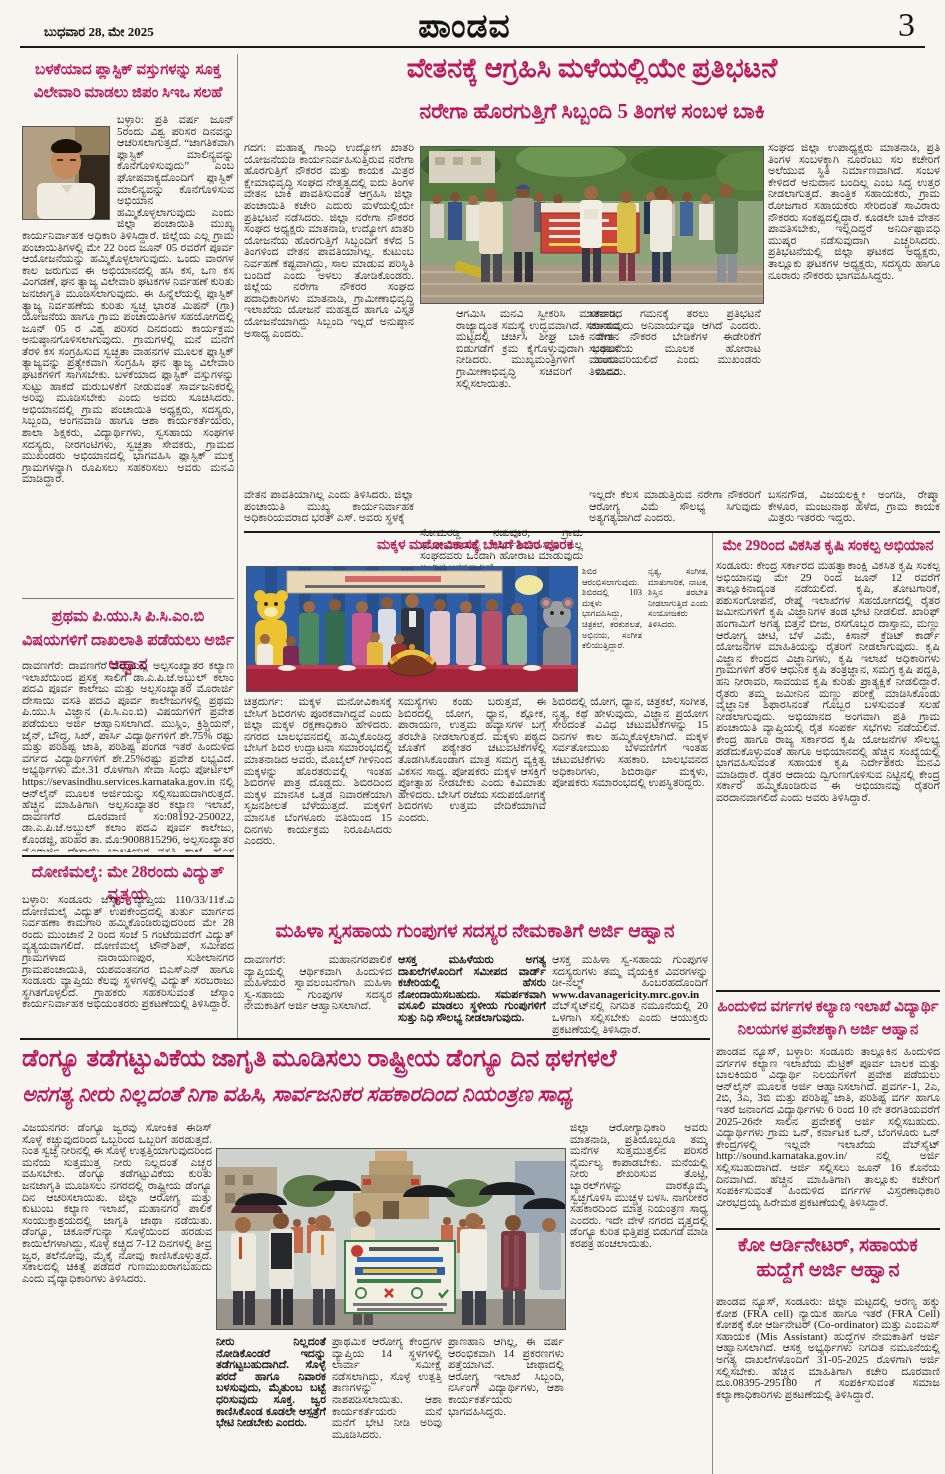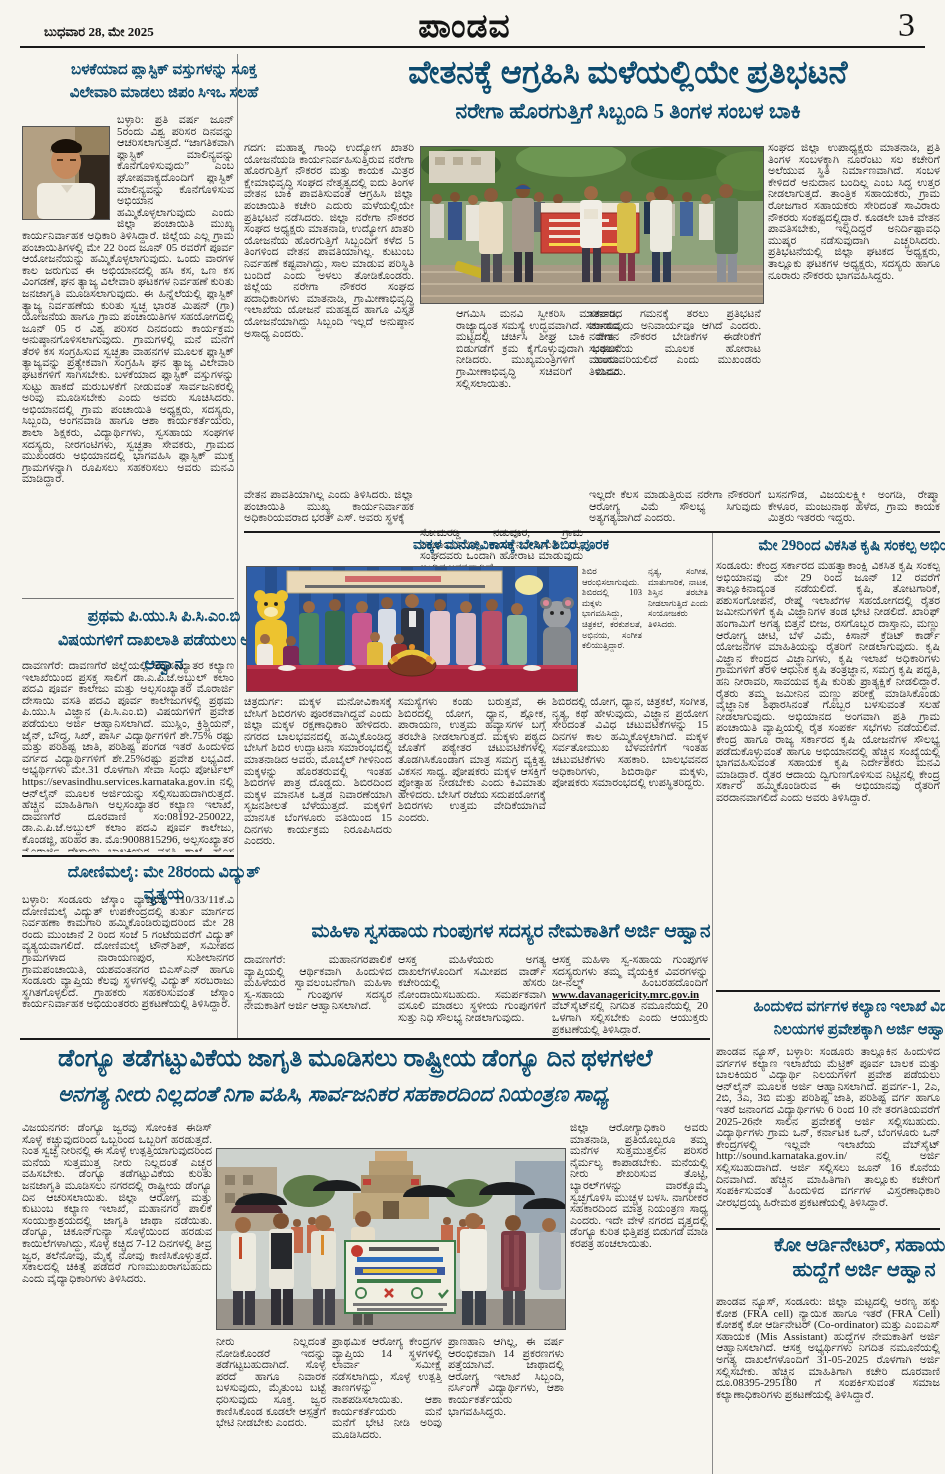--- a/index.html
+++ b/index.html
@@ -1,27 +1,27 @@
 <!DOCTYPE html>
 <html><head>
 <meta charset="utf-8">
 <style>
   html,body{margin:0;padding:0;}
   body{width:945px;height:1474px;position:relative;background:#f7f5ef;
        font-family:"Liberation Serif",serif;color:#141414;overflow:hidden;}
   .abs{position:absolute;}
   .body-text{font-size:11px;line-height:11.6px;text-align:justify;overflow:hidden;word-break:break-word;}
   .body-sm{font-size:8.5px;line-height:10.6px;text-align:justify;overflow:hidden;word-break:break-word;}
-  .hl{font-weight:bold;text-align:center;color:#0c4a6e;margin-left:36px;}
+  .hl{font-weight:bold;text-align:center;color:#be185d;}
   .rule{background:#1a1a1a;}
   .vrule{width:1px;background:#8a8a8a;}
   .photo{border:1px solid #555;background:#ccc;overflow:hidden;}
   .photo svg{display:block;}
   .masthead{font-weight:bold;letter-spacing:1px;}
-  .bold-link{font-weight:bold;text-decoration:underline;}
+  .bold-link{font-weight:bold;}
 </style>
 </head>
 <body>
 
 <div class="abs" style="left:28px;top:24px;font-size:13px;font-weight:bold;margin-left:16px;">ಬುಧವಾರ 28, ಮೇ 2025</div>
 <div class="abs masthead" style="left:0;right:16px;top:8px;text-align:center;font-size:33px;">ಪಾಂಡವ</div>
 <div class="abs" style="right:30px;top:6px;font-size:34px;">3</div>
 <div class="abs rule" style="left:20px;top:46px;width:905px;height:2px;"></div>
 
 <div class="abs vrule" style="left:237px;top:54px;height:984px;"></div>
@@ -47,21 +47,21 @@
 </div>
 
 <div class="abs rule" style="left:22px;top:598px;width:212px;height:1px;background:#777;"></div>
 <div class="abs hl" style="left:22px;top:604px;width:212px;font-size:16px;line-height:1.5;">ಪ್ರಥಮ ಪಿ.ಯು.ಸಿ ಪಿ.ಸಿ.ಎಂ.ಬಿ ವಿಷಯಗಳಿಗೆ ದಾಖಲಾತಿ ಪಡೆಯಲು ಅರ್ಜಿ ಆಹ್ವಾನ</div>
 <div class="abs body-text" style="left:22px;top:660px;width:212px;height:192px;">ದಾವಣಗೆರೆ: ದಾವಣಗೆರೆ ಜಿಲ್ಲೆಯಲ್ಲಿ ಅಲ್ಪಸಂಖ್ಯಾತರ ಕಲ್ಯಾಣ ಇಲಾಖೆಯಿಂದ ಪ್ರಸಕ್ತ ಸಾಲಿಗೆ ಡಾ.ಎ.ಪಿ.ಜೆ.ಅಬ್ದುಲ್ ಕಲಾಂ ಪದವಿ ಪೂರ್ವ ಕಾಲೇಜು ಮತ್ತು ಅಲ್ಪಸಂಖ್ಯಾತರ ಮೊರಾರ್ಜಿ ದೇಸಾಯಿ ವಸತಿ ಪದವಿ ಪೂರ್ವ ಕಾಲೇಜುಗಳಲ್ಲಿ ಪ್ರಥಮ ಪಿ.ಯು.ಸಿ ವಿಜ್ಞಾನ (ಪಿ.ಸಿ.ಎಂ.ಬಿ) ವಿಷಯಗಳಿಗೆ ಪ್ರವೇಶ ಪಡೆಯಲು ಅರ್ಜಿ ಆಹ್ವಾನಿಸಲಾಗಿದೆ. ಮುಸ್ಲಿಂ, ಕ್ರಿಶ್ಚಿಯನ್, ಜೈನ್, ಬೌದ್ಧ, ಸಿಖ್, ಪಾರ್ಸಿ ವಿದ್ಯಾರ್ಥಿಗಳಿಗೆ ಶೇ.75% ರಷ್ಟು ಮತ್ತು ಪರಿಶಿಷ್ಟ ಜಾತಿ, ಪರಿಶಿಷ್ಟ ಪಂಗಡ ಇತರೆ ಹಿಂದುಳಿದ ವರ್ಗದ ವಿದ್ಯಾರ್ಥಿಗಳಿಗೆ ಶೇ.25%ರಷ್ಟು ಪ್ರವೇಶ ಲಭ್ಯವಿದೆ. ಅಭ್ಯರ್ಥಿಗಳು ಮೇ.31 ರೊಳಗಾಗಿ ಸೇವಾ ಸಿಂಧು ಪೋರ್ಟಲ್ https://sevasindhu.services.karnataka.gov.in ನಲ್ಲಿ ಆನ್‌ಲೈನ್ ಮೂಲಕ ಅರ್ಜಿಯನ್ನು ಸಲ್ಲಿಸಬಹುದಾಗಿರುತ್ತದೆ. ಹೆಚ್ಚಿನ ಮಾಹಿತಿಗಾಗಿ ಅಲ್ಪಸಂಖ್ಯಾತರ ಕಲ್ಯಾಣ ಇಲಾಖೆ, ದಾವಣಗೆರೆ ದೂರವಾಣಿ ಸಂ:08192-250022, ಡಾ.ಎ.ಪಿ.ಜೆ.ಅಬ್ದುಲ್ ಕಲಾಂ ಪದವಿ ಪೂರ್ವ ಕಾಲೇಜು, ಕೊಂಡಜ್ಜಿ, ಹರಿಹರ ತಾ. ಮೊ:9008815296, ಅಲ್ಪಸಂಖ್ಯಾತರ ಮೊರಾರ್ಜಿ ದೇಸಾಯಿ ಬಾಲಕಿಯರ ವಸತಿ ಶಾಲೆ, ಹೊಸ ಕುಂದುವಾಡ ಗ್ರಾಮ, ಎನ್.ಹೆಚ್-13 ರಸ್ತೆ, ದಾವಣಗೆರೆ. ಮೊ:9916828601, ಅಲ್ಪಸಂಖ್ಯಾತರ ಮೊರಾರ್ಜಿ ದೇಸಾಯಿ ವಸತಿ ಕಾಲೇಜು ಕೆರೆಬಿಳಚಿ, ಚನ್ನಗಿರಿ ತಾ: ಮೊ:9483075634, ಅಲ್ಪಸಂಖ್ಯಾತರ ಮೌಲಾನಾ ಆಜಾದ್ ಪದವಿ ಪೂರ್ವ ಕಾಲೇಜು ಬಿಡಿ ಲೇಔಟ್, ದಾವಣಗೆರೆ. ಮೊ:7022234663 ಸಂಪರ್ಕಿಸಲು ಇಲಾಖೆಯ ಅಧಿಕಾರಿ ಭವ್ಯ ಮಾರ್ಕಂಡೇಯ ತಿಳಿಸಿದ್ದಾರೆ.</div>
 
 <div class="abs rule" style="left:22px;top:855px;width:212px;height:1.5px;"></div>
 <div class="abs hl" style="left:22px;top:861px;width:212px;font-size:16px;line-height:1.4;">ದೋಣಿಮಲೈ: ಮೇ 28ರಂದು ವಿದ್ಯುತ್ ವ್ಯತ್ಯಯ</div>
 <div class="abs body-text" style="left:22px;top:894px;width:212px;height:142px;">ಬಳ್ಳಾರಿ: ಸಂಡೂರು ಜೆಸ್ಕಾಂ ವ್ಯಾಪ್ತಿಯ 110/33/11ಕೆ.ವಿ ದೋಣಿಮಲೈ ವಿದ್ಯುತ್ ಉಪಕೇಂದ್ರದಲ್ಲಿ ತುರ್ತು ಮಾರ್ಗದ ನಿರ್ವಹಣಾ ಕಾಮಗಾರಿ ಹಮ್ಮಿಕೊಂಡಿರುವುದರಿಂದ ಮೇ 28 ರಂದು ಮುಂಜಾನೆ 2 ರಿಂದ ಸಂಜೆ 5 ಗಂಟೆಯವರೆಗೆ ವಿದ್ಯುತ್ ವ್ಯತ್ಯಯವಾಗಲಿದೆ. ದೋಣಿಮಲೈ ಟೌನ್‌ಶಿಪ್, ಸಮೀಪದ ಗ್ರಾಮಗಳಾದ ನಾರಾಯಣಪುರ, ಸುಶೀಲಾನಗರ ಗ್ರಾಮಪಂಚಾಯಿತಿ, ಯಶವಂತನಗರ ಬಿಎಸ್‌ಎನ್ ಹಾಗೂ ಸಂಡೂರು ವ್ಯಾಪ್ತಿಯ ಕೆಲವು ಸ್ಥಳಗಳಲ್ಲಿ ವಿದ್ಯುತ್ ಸರಬರಾಜು ಸ್ಥಗಿತಗೊಳ್ಳಲಿದೆ. ಗ್ರಾಹಕರು ಸಹಕರಿಸುವಂತೆ ಜೆಸ್ಕಾಂ ಕಾರ್ಯನಿರ್ವಾಹಕ ಅಭಿಯಂತರರು ಪ್ರಕಟಣೆಯಲ್ಲಿ ತಿಳಿಸಿದ್ದಾರೆ.</div>
 
-<div class="abs hl" style="left:244px;top:52px;width:696px;font-size:32px;line-height:1.25;">ವೇತನಕ್ಕೆ ಆಗ್ರಹಿಸಿ ಮಳೆಯಲ್ಲಿಯೇ ಪ್ರತಿಭಟನೆ</div>
+<div class="abs hl" style="left:244px;top:52px;width:696px;font-size:27px;line-height:1.25;">ವೇತನಕ್ಕೆ ಆಗ್ರಹಿಸಿ ಮಳೆಯಲ್ಲಿಯೇ ಪ್ರತಿಭಟನೆ</div>
 <div class="abs hl" style="left:244px;top:98px;width:696px;font-size:21px;line-height:1.3;">ನರೇಗಾ ಹೊರಗುತ್ತಿಗೆ ಸಿಬ್ಬಂದಿ 5 ತಿಂಗಳ ಸಂಬಳ ಬಾಕಿ</div>
 
 <div class="abs body-text" style="left:244px;top:142px;width:170px;height:344px;">ಗದಗ: ಮಹಾತ್ಮ ಗಾಂಧಿ ಉದ್ಯೋಗ ಖಾತರಿ ಯೋಜನೆಯಡಿ ಕಾರ್ಯನಿರ್ವಹಿಸುತ್ತಿರುವ ನರೇಗಾ ಹೊರಗುತ್ತಿಗೆ ನೌಕರರ ಮತ್ತು ಕಾಯಕ ಮಿತ್ರರ ಕ್ಷೇಮಾಭಿವೃದ್ಧಿ ಸಂಘದ ನೇತೃತ್ವದಲ್ಲಿ ಐದು ತಿಂಗಳ ವೇತನ ಬಾಕಿ ಪಾವತಿಸುವಂತೆ ಆಗ್ರಹಿಸಿ ಜಿಲ್ಲಾ ಪಂಚಾಯಿತಿ ಕಚೇರಿ ಎದುರು ಮಳೆಯಲ್ಲಿಯೇ ಪ್ರತಿಭಟನೆ ನಡೆಸಿದರು. ಜಿಲ್ಲಾ ನರೇಗಾ ನೌಕರರ ಸಂಘದ ಅಧ್ಯಕ್ಷರು ಮಾತನಾಡಿ, ಉದ್ಯೋಗ ಖಾತರಿ ಯೋಜನೆಯ ಹೊರಗುತ್ತಿಗೆ ಸಿಬ್ಬಂದಿಗೆ ಕಳೆದ 5 ತಿಂಗಳಿಂದ ವೇತನ ಪಾವತಿಯಾಗಿಲ್ಲ. ಕುಟುಂಬ ನಿರ್ವಹಣೆ ಕಷ್ಟವಾಗಿದ್ದು, ಸಾಲ ಮಾಡುವ ಪರಿಸ್ಥಿತಿ ಬಂದಿದೆ ಎಂದು ಅಳಲು ತೋಡಿಕೊಂಡರು. ಜಿಲ್ಲೆಯ ನರೇಗಾ ನೌಕರರ ಸಂಘದ ಪದಾಧಿಕಾರಿಗಳು ಮಾತನಾಡಿ, ಗ್ರಾಮೀಣಾಭಿವೃದ್ಧಿ ಇಲಾಖೆಯ ಯೋಜನೆ ಮಹತ್ವದ ಹಾಗೂ ವಿಸ್ತೃತ ಯೋಜನೆಯಾಗಿದ್ದು ಸಿಬ್ಬಂದಿ ಇಲ್ಲದೆ ಅನುಷ್ಠಾನ ಅಸಾಧ್ಯ ಎಂದರು.</div>
 
 <div class="abs photo" style="left:420px;top:146px;width:342px;height:156px;">
   <svg width="342" height="156" viewBox="0 0 342 156">
     <rect width="342" height="156" fill="#8fa37c"></rect>
     <rect x="0" y="0" width="342" height="54" fill="#55793d"></rect>
     <ellipse cx="40" cy="18" rx="40" ry="16" fill="#3f6130"></ellipse>
     <ellipse cx="150" cy="12" rx="55" ry="18" fill="#6d9652"></ellipse>
@@ -233,21 +233,21 @@
 
 <div class="abs body-sm" style="left:582px;top:566px;width:60px;height:124px;">ಶಿಬಿರ ಆರಂಭಿಸಲಾಗುವುದು. ಶಿಬಿರದಲ್ಲಿ 103 ಮಕ್ಕಳು ಭಾಗವಹಿಸಿದ್ದು, ಚಿತ್ರಕಲೆ, ಕರಕುಶಲತೆ, ಅಭಿನಯ, ಸಂಗೀತ ಕಲಿಯುತ್ತಿದ್ದಾರೆ.</div>
 <div class="abs body-sm" style="left:648px;top:566px;width:60px;height:124px;">ನೃತ್ಯ, ಸಂಗೀತ, ಮಾತುಗಾರಿಕೆ, ನಾಟಕ, ಶಿಸ್ತಿನ ತರಬೇತಿ ನೀಡಲಾಗುತ್ತಿದೆ ಎಂದು ಸಂಯೋಜಕರು ತಿಳಿಸಿದರು.</div>
 
 <div class="abs body-text" style="left:244px;top:696px;width:148px;height:220px;">ಚಿತ್ರದುರ್ಗ: ಮಕ್ಕಳ ಮನೋವಿಕಾಸಕ್ಕೆ ಬೇಸಿಗೆ ಶಿಬಿರಗಳು ಪೂರಕವಾಗಿದ್ದವೆ ಎಂದು ಜಿಲ್ಲಾ ಮಕ್ಕಳ ರಕ್ಷಣಾಧಿಕಾರಿ ಹೇಳಿದರು. ನಗರದ ಬಾಲಭವನದಲ್ಲಿ ಹಮ್ಮಿಕೊಂಡಿದ್ದ ಬೇಸಿಗೆ ಶಿಬಿರ ಉದ್ಘಾಟನಾ ಸಮಾರಂಭದಲ್ಲಿ ಮಾತನಾಡಿದ ಅವರು, ಮೊಬೈಲ್ ಗೀಳಿನಿಂದ ಮಕ್ಕಳನ್ನು ಹೊರತರುವಲ್ಲಿ ಇಂತಹ ಶಿಬಿರಗಳ ಪಾತ್ರ ದೊಡ್ಡದು. ಶಿಬಿರದಿಂದ ಮಕ್ಕಳ ಮಾನಸಿಕ ಒತ್ತಡ ನಿವಾರಣೆಯಾಗಿ ಸೃಜನಶೀಲತೆ ಬೆಳೆಯುತ್ತದೆ. ಮಕ್ಕಳಿಗೆ ಮಾನಸಿಕ ಬೆಂಗಳೂರು ವತಿಯಿಂದ 15 ದಿನಗಳು ಕಾರ್ಯಕ್ರಮ ನಿರೂಪಿಸಿದರು ಎಂದರು.</div>
 <div class="abs body-text" style="left:398px;top:696px;width:148px;height:220px;">ಸಮಸ್ಯೆಗಳು ಕಂಡು ಬರುತ್ತವೆ, ಈ ಶಿಬಿರದಲ್ಲಿ ಯೋಗ, ಧ್ಯಾನ, ಶ್ಲೋಕ, ಪಾರಾಯಣ, ಉತ್ತಮ ಹವ್ಯಾಸಗಳ ಬಗ್ಗೆ ತರಬೇತಿ ನೀಡಲಾಗುತ್ತದೆ. ಮಕ್ಕಳು ಪಠ್ಯದ ಜೊತೆಗೆ ಪಠ್ಯೇತರ ಚಟುವಟಿಕೆಗಳಲ್ಲಿ ತೊಡಗಿಸಿಕೊಂಡಾಗ ಮಾತ್ರ ಸಮಗ್ರ ವ್ಯಕ್ತಿತ್ವ ವಿಕಸನ ಸಾಧ್ಯ. ಪೋಷಕರು ಮಕ್ಕಳ ಆಸಕ್ತಿಗೆ ಪ್ರೋತ್ಸಾಹ ನೀಡಬೇಕು ಎಂದು ಕಿವಿಮಾತು ಹೇಳಿದರು. ಬೇಸಿಗೆ ರಜೆಯ ಸದುಪಯೋಗಕ್ಕೆ ಶಿಬಿರಗಳು ಉತ್ತಮ ವೇದಿಕೆಯಾಗಿವೆ ಎಂದರು.</div>
 <div class="abs body-text" style="left:552px;top:696px;width:156px;height:220px;">ಶಿಬಿರದಲ್ಲಿ ಯೋಗ, ಧ್ಯಾನ, ಚಿತ್ರಕಲೆ, ಸಂಗೀತ, ನೃತ್ಯ, ಕಥೆ ಹೇಳುವುದು, ವಿಜ್ಞಾನ ಪ್ರಯೋಗ ಸೇರಿದಂತೆ ವಿವಿಧ ಚಟುವಟಿಕೆಗಳನ್ನು 15 ದಿನಗಳ ಕಾಲ ಹಮ್ಮಿಕೊಳ್ಳಲಾಗಿದೆ. ಮಕ್ಕಳ ಸರ್ವತೋಮುಖ ಬೆಳವಣಿಗೆಗೆ ಇಂತಹ ಚಟುವಟಿಕೆಗಳು ಸಹಕಾರಿ. ಬಾಲಭವನದ ಅಧಿಕಾರಿಗಳು, ಶಿಬಿರಾರ್ಥಿ ಮಕ್ಕಳು, ಪೋಷಕರು ಸಮಾರಂಭದಲ್ಲಿ ಉಪಸ್ಥಿತರಿದ್ದರು.</div>
 
 <div class="abs hl" style="left:244px;top:920px;width:462px;font-size:19px;line-height:1.2;">ಮಹಿಳಾ ಸ್ವಸಹಾಯ ಗುಂಪುಗಳ ಸದಸ್ಯರ ನೇಮಕಾತಿಗೆ ಅರ್ಜಿ ಆಹ್ವಾನ</div>
 <div class="abs body-text" style="left:244px;top:954px;width:148px;height:82px;">ದಾವಣಗೆರೆ: ಮಹಾನಗರಪಾಲಿಕೆ ವ್ಯಾಪ್ತಿಯಲ್ಲಿ ಆರ್ಥಿಕವಾಗಿ ಹಿಂದುಳಿದ ಮಹಿಳೆಯರ ಸ್ವಾವಲಂಬನೆಗಾಗಿ ಮಹಿಳಾ ಸ್ವ-ಸಹಾಯ ಗುಂಪುಗಳ ಸದಸ್ಯರ ನೇಮಕಾತಿಗೆ ಅರ್ಜಿ ಆಹ್ವಾನಿಸಲಾಗಿದೆ.</div>
-<div class="abs body-text" style="left:398px;top:954px;width:148px;height:82px;">ಆಸಕ್ತ ಮಹಿಳೆಯರು ಅಗತ್ಯ ದಾಖಲೆಗಳೊಂದಿಗೆ ಸಮೀಪದ ವಾರ್ಡ್ ಕಚೇರಿಯಲ್ಲಿ ಹೆಸರು ನೋಂದಾಯಿಸಬಹುದು. ಸಮರ್ಪಕವಾಗಿ ವಸೂಲಿ ಮಾಡಲು ಸ್ಥಳೀಯ ಗುಂಪುಗಳಿಗೆ ಸುತ್ತು ನಿಧಿ ಸೌಲಭ್ಯ ನೀಡಲಾಗುವುದು.</div>
+<div class="abs body-text" style="left:398px;top:954px;width:148px;height:82px;font-weight:bold;">ಆಸಕ್ತ ಮಹಿಳೆಯರು ಅಗತ್ಯ ದಾಖಲೆಗಳೊಂದಿಗೆ ಸಮೀಪದ ವಾರ್ಡ್ ಕಚೇರಿಯಲ್ಲಿ ಹೆಸರು ನೋಂದಾಯಿಸಬಹುದು. ಸಮರ್ಪಕವಾಗಿ ವಸೂಲಿ ಮಾಡಲು ಸ್ಥಳೀಯ ಗುಂಪುಗಳಿಗೆ ಸುತ್ತು ನಿಧಿ ಸೌಲಭ್ಯ ನೀಡಲಾಗುವುದು.</div>
 <div class="abs body-text" style="left:552px;top:954px;width:156px;height:82px;"><span>ಆಸಕ್ತ ಮಹಿಳಾ ಸ್ವ-ಸಹಾಯ ಗುಂಪುಗಳ ಸದಸ್ಯರುಗಳು ತಮ್ಮ ವೈಯಕ್ತಿಕ ವಿವರಗಳನ್ನು ಡೀ-ನಲ್ಮ್ ಹಿಂಬರಹದೊಂದಿಗೆ </span><span class="bold-link">www.davanagericity.mrc.gov.in</span><span> ವೆಬ್‌ಸೈಟ್‌ನಲ್ಲಿ ನಿಗದಿತ ನಮೂನೆಯಲ್ಲಿ 20 ಒಳಗಾಗಿ ಸಲ್ಲಿಸಬೇಕು ಎಂದು ಆಯುಕ್ತರು ಪ್ರಕಟಣೆಯಲ್ಲಿ ತಿಳಿಸಿದ್ದಾರೆ.</span></div>
 <div class="abs rule" style="left:20px;top:1038px;width:690px;height:1.5px;"></div>
 
 <div class="abs hl" style="left:716px;top:536px;width:224px;font-size:15px;line-height:1.3;">ಮೇ 29ರಿಂದ ವಿಕಸಿತ ಕೃಷಿ ಸಂಕಲ್ಪ ಅಭಿಯಾನ</div>
 <div class="abs body-text" style="left:716px;top:560px;width:224px;height:426px;">ಸಂಡೂರು: ಕೇಂದ್ರ ಸರ್ಕಾರದ ಮಹತ್ವಾಕಾಂಕ್ಷಿ ವಿಕಸಿತ ಕೃಷಿ ಸಂಕಲ್ಪ ಅಭಿಯಾನವು ಮೇ 29 ರಿಂದ ಜೂನ್ 12 ರವರೆಗೆ ತಾಲ್ಲೂಕಿನಾದ್ಯಂತ ನಡೆಯಲಿದೆ. ಕೃಷಿ, ತೋಟಗಾರಿಕೆ, ಪಶುಸಂಗೋಪನೆ, ರೇಷ್ಮೆ ಇಲಾಖೆಗಳ ಸಹಯೋಗದಲ್ಲಿ ರೈತರ ಜಮೀನುಗಳಿಗೆ ಕೃಷಿ ವಿಜ್ಞಾನಿಗಳ ತಂಡ ಭೇಟಿ ನೀಡಲಿದೆ. ಖಾರಿಫ್ ಹಂಗಾಮಿಗೆ ಅಗತ್ಯ ಬಿತ್ತನೆ ಬೀಜ, ರಸಗೊಬ್ಬರ ದಾಸ್ತಾನು, ಮಣ್ಣು ಆರೋಗ್ಯ ಚೀಟಿ, ಬೆಳೆ ವಿಮೆ, ಕಿಸಾನ್ ಕ್ರೆಡಿಟ್ ಕಾರ್ಡ್ ಯೋಜನೆಗಳ ಮಾಹಿತಿಯನ್ನು ರೈತರಿಗೆ ನೀಡಲಾಗುವುದು. ಕೃಷಿ ವಿಜ್ಞಾನ ಕೇಂದ್ರದ ವಿಜ್ಞಾನಿಗಳು, ಕೃಷಿ ಇಲಾಖೆ ಅಧಿಕಾರಿಗಳು ಗ್ರಾಮಗಳಿಗೆ ತೆರಳಿ ಆಧುನಿಕ ಕೃಷಿ ತಂತ್ರಜ್ಞಾನ, ಸಮಗ್ರ ಕೃಷಿ ಪದ್ಧತಿ, ಹನಿ ನೀರಾವರಿ, ಸಾವಯವ ಕೃಷಿ ಕುರಿತು ಪ್ರಾತ್ಯಕ್ಷಿಕೆ ನೀಡಲಿದ್ದಾರೆ. ರೈತರು ತಮ್ಮ ಜಮೀನಿನ ಮಣ್ಣು ಪರೀಕ್ಷೆ ಮಾಡಿಸಿಕೊಂಡು ವೈಜ್ಞಾನಿಕ ಶಿಫಾರಸಿನಂತೆ ಗೊಬ್ಬರ ಬಳಸುವಂತೆ ಸಲಹೆ ನೀಡಲಾಗುವುದು. ಅಭಿಯಾನದ ಅಂಗವಾಗಿ ಪ್ರತಿ ಗ್ರಾಮ ಪಂಚಾಯಿತಿ ವ್ಯಾಪ್ತಿಯಲ್ಲಿ ರೈತ ಸಂಪರ್ಕ ಸಭೆಗಳು ನಡೆಯಲಿವೆ. ಕೇಂದ್ರ ಹಾಗೂ ರಾಜ್ಯ ಸರ್ಕಾರದ ಕೃಷಿ ಯೋಜನೆಗಳ ಸೌಲಭ್ಯ ಪಡೆದುಕೊಳ್ಳುವಂತೆ ಹಾಗೂ ಅಭಿಯಾನದಲ್ಲಿ ಹೆಚ್ಚಿನ ಸಂಖ್ಯೆಯಲ್ಲಿ ಭಾಗವಹಿಸುವಂತೆ ಸಹಾಯಕ ಕೃಷಿ ನಿರ್ದೇಶಕರು ಮನವಿ ಮಾಡಿದ್ದಾರೆ. ರೈತರ ಆದಾಯ ದ್ವಿಗುಣಗೊಳಿಸುವ ನಿಟ್ಟಿನಲ್ಲಿ ಕೇಂದ್ರ ಸರ್ಕಾರ ಹಮ್ಮಿಕೊಂಡಿರುವ ಈ ಅಭಿಯಾನವು ರೈತರಿಗೆ ವರದಾನವಾಗಲಿದೆ ಎಂದು ಅವರು ತಿಳಿಸಿದ್ದಾರೆ.</div>
 
 <div class="abs rule" style="left:716px;top:990px;width:224px;height:1.5px;"></div>
 <div class="abs hl" style="left:716px;top:995px;width:224px;font-size:15px;line-height:1.55;">ಹಿಂದುಳಿದ ವರ್ಗಗಳ ಕಲ್ಯಾಣ ಇಲಾಖೆ ವಿದ್ಯಾರ್ಥಿ ನಿಲಯಗಳ ಪ್ರವೇಶಕ್ಕಾಗಿ ಅರ್ಜಿ ಆಹ್ವಾನ</div>
 <div class="abs body-text" style="left:716px;top:1046px;width:224px;height:178px;">ಪಾಂಡವ ನ್ಯೂಸ್, ಬಳ್ಳಾರಿ: ಸಂಡೂರು ತಾಲ್ಲೂಕಿನ ಹಿಂದುಳಿದ ವರ್ಗಗಳ ಕಲ್ಯಾಣ ಇಲಾಖೆಯ ಮೆಟ್ರಿಕ್ ಪೂರ್ವ ಬಾಲಕ ಮತ್ತು ಬಾಲಕಿಯರ ವಿದ್ಯಾರ್ಥಿ ನಿಲಯಗಳಿಗೆ ಪ್ರವೇಶ ಪಡೆಯಲು ಆನ್‌ಲೈನ್ ಮೂಲಕ ಅರ್ಜಿ ಆಹ್ವಾನಿಸಲಾಗಿದೆ. ಪ್ರವರ್ಗ-1, 2ಎ, 2ಬಿ, 3ಎ, 3ಬಿ ಮತ್ತು ಪರಿಶಿಷ್ಟ ಜಾತಿ, ಪರಿಶಿಷ್ಟ ವರ್ಗ ಹಾಗೂ ಇತರೆ ಜನಾಂಗದ ವಿದ್ಯಾರ್ಥಿಗಳು 6 ರಿಂದ 10 ನೇ ತರಗತಿಯವರೆಗೆ 2025-26ನೇ ಸಾಲಿನ ಪ್ರವೇಶಕ್ಕೆ ಅರ್ಜಿ ಸಲ್ಲಿಸಬಹುದು. ವಿದ್ಯಾರ್ಥಿಗಳು ಗ್ರಾಮ ಒನ್, ಕರ್ನಾಟಕ ಒನ್, ಬೆಂಗಳೂರು ಒನ್ ಕೇಂದ್ರಗಳಲ್ಲಿ ಇಲ್ಲವೇ ಇಲಾಖೆಯ ವೆಬ್‌ಸೈಟ್ http://sound.karnataka.gov.in/ ನಲ್ಲಿ ಅರ್ಜಿ ಸಲ್ಲಿಸಬಹುದಾಗಿದೆ. ಅರ್ಜಿ ಸಲ್ಲಿಸಲು ಜೂನ್ 16 ಕೊನೆಯ ದಿನವಾಗಿದೆ. ಹೆಚ್ಚಿನ ಮಾಹಿತಿಗಾಗಿ ತಾಲ್ಲೂಕು ಕಚೇರಿಗೆ ಸಂಪರ್ಕಿಸುವಂತೆ ಹಿಂದುಳಿದ ವರ್ಗಗಳ ವಿಸ್ತರಣಾಧಿಕಾರಿ ವೀರಭದ್ರಯ್ಯ ಹಿರೇಮಠ ಪ್ರಕಟಣೆಯಲ್ಲಿ ತಿಳಿಸಿದ್ದಾರೆ.</div>
 
@@ -354,15 +354,15 @@
       <circle cx="200" cy="144" r="5" fill="none" stroke="#3e7c49" stroke-width="2"></circle>
       <path d="M222 144 l3 4 l6 -7" stroke="#3e7c49" stroke-width="2.5" fill="none"></path>
     </g>
     <rect x="136" y="154" width="94" height="3" fill="#777"></rect>
     <rect x="140" y="159" width="86" height="3" fill="#777"></rect>
   </svg>
 </div>
 
 <div class="abs body-text" style="left:570px;top:1122px;width:138px;height:350px;">ಜಿಲ್ಲಾ ಆರೋಗ್ಯಾಧಿಕಾರಿ ಅವರು ಮಾತನಾಡಿ, ಪ್ರತಿಯೊಬ್ಬರೂ ತಮ್ಮ ಮನೆಗಳ ಸುತ್ತಮುತ್ತಲಿನ ಪರಿಸರ ನೈರ್ಮಲ್ಯ ಕಾಪಾಡಬೇಕು. ಮನೆಯಲ್ಲಿ ನೀರು ಶೇಖರಿಸುವ ತೊಟ್ಟಿ, ಬ್ಯಾರಲ್‌ಗಳನ್ನು ವಾರಕ್ಕೊಮ್ಮೆ ಸ್ವಚ್ಛಗೊಳಿಸಿ ಮುಚ್ಚಳ ಬಳಸಿ. ನಾಗರೀಕರ ಸಹಕಾರದಿಂದ ಮಾತ್ರ ನಿಯಂತ್ರಣ ಸಾಧ್ಯ ಎಂದರು. ಇದೇ ವೇಳೆ ನಗರದ ವೃತ್ತದಲ್ಲಿ ಡೆಂಗ್ಯೂ ಕುರಿತ ಭಿತ್ತಿಪತ್ರ ಬಿಡುಗಡೆ ಮಾಡಿ ಕರಪತ್ರ ಹಂಚಲಾಯಿತು.</div>
 
-<div class="abs body-text" style="left:216px;top:1336px;width:110px;height:136px;">ನೀರು ನಿಲ್ಲದಂತೆ ನೋಡಿಕೊಂಡರೆ ಇದನ್ನು ತಡೆಗಟ್ಟಬಹುದಾಗಿದೆ. ಸೊಳ್ಳೆ ಪರದೆ ಹಾಗೂ ನಿವಾರಕ ಬಳಸುವುದು, ಮೈತುಂಬ ಬಟ್ಟೆ ಧರಿಸುವುದು ಸೂಕ್ತ. ಜ್ವರ ಕಾಣಿಸಿಕೊಂಡ ಕೂಡಲೇ ಆಸ್ಪತ್ರೆಗೆ ಭೇಟಿ ನೀಡಬೇಕು ಎಂದರು.</div>
+<div class="abs body-text" style="left:216px;top:1336px;width:110px;height:136px;font-weight:bold;">ನೀರು ನಿಲ್ಲದಂತೆ ನೋಡಿಕೊಂಡರೆ ಇದನ್ನು ತಡೆಗಟ್ಟಬಹುದಾಗಿದೆ. ಸೊಳ್ಳೆ ಪರದೆ ಹಾಗೂ ನಿವಾರಕ ಬಳಸುವುದು, ಮೈತುಂಬ ಬಟ್ಟೆ ಧರಿಸುವುದು ಸೂಕ್ತ. ಜ್ವರ ಕಾಣಿಸಿಕೊಂಡ ಕೂಡಲೇ ಆಸ್ಪತ್ರೆಗೆ ಭೇಟಿ ನೀಡಬೇಕು ಎಂದರು.</div>
 <div class="abs body-text" style="left:332px;top:1336px;width:110px;height:136px;">ಪ್ರಾಥಮಿಕ ಆರೋಗ್ಯ ಕೇಂದ್ರಗಳ ವ್ಯಾಪ್ತಿಯ 14 ಸ್ಥಳಗಳಲ್ಲಿ ಲಾರ್ವಾ ಸಮೀಕ್ಷೆ ನಡೆಸಲಾಗಿದ್ದು, ಸೊಳ್ಳೆ ಉತ್ಪತ್ತಿ ತಾಣಗಳನ್ನು ನಾಶಪಡಿಸಲಾಯಿತು. ಆಶಾ ಕಾರ್ಯಕರ್ತೆಯರು ಮನೆ ಮನೆಗೆ ಭೇಟಿ ನೀಡಿ ಅರಿವು ಮೂಡಿಸಿದರು.</div>
 <div class="abs body-text" style="left:448px;top:1336px;width:116px;height:136px;">ಪ್ರಾಣಹಾನಿ ಆಗಿಲ್ಲ, ಈ ವರ್ಷ ಆರಂಭಿಕವಾಗಿ 14 ಪ್ರಕರಣಗಳು ಪತ್ತೆಯಾಗಿವೆ. ಜಾಥಾದಲ್ಲಿ ಆರೋಗ್ಯ ಇಲಾಖೆ ಸಿಬ್ಬಂದಿ, ನರ್ಸಿಂಗ್ ವಿದ್ಯಾರ್ಥಿಗಳು, ಆಶಾ ಕಾರ್ಯಕರ್ತೆಯರು ಭಾಗವಹಿಸಿದ್ದರು.</div>
 
 </body></html>

